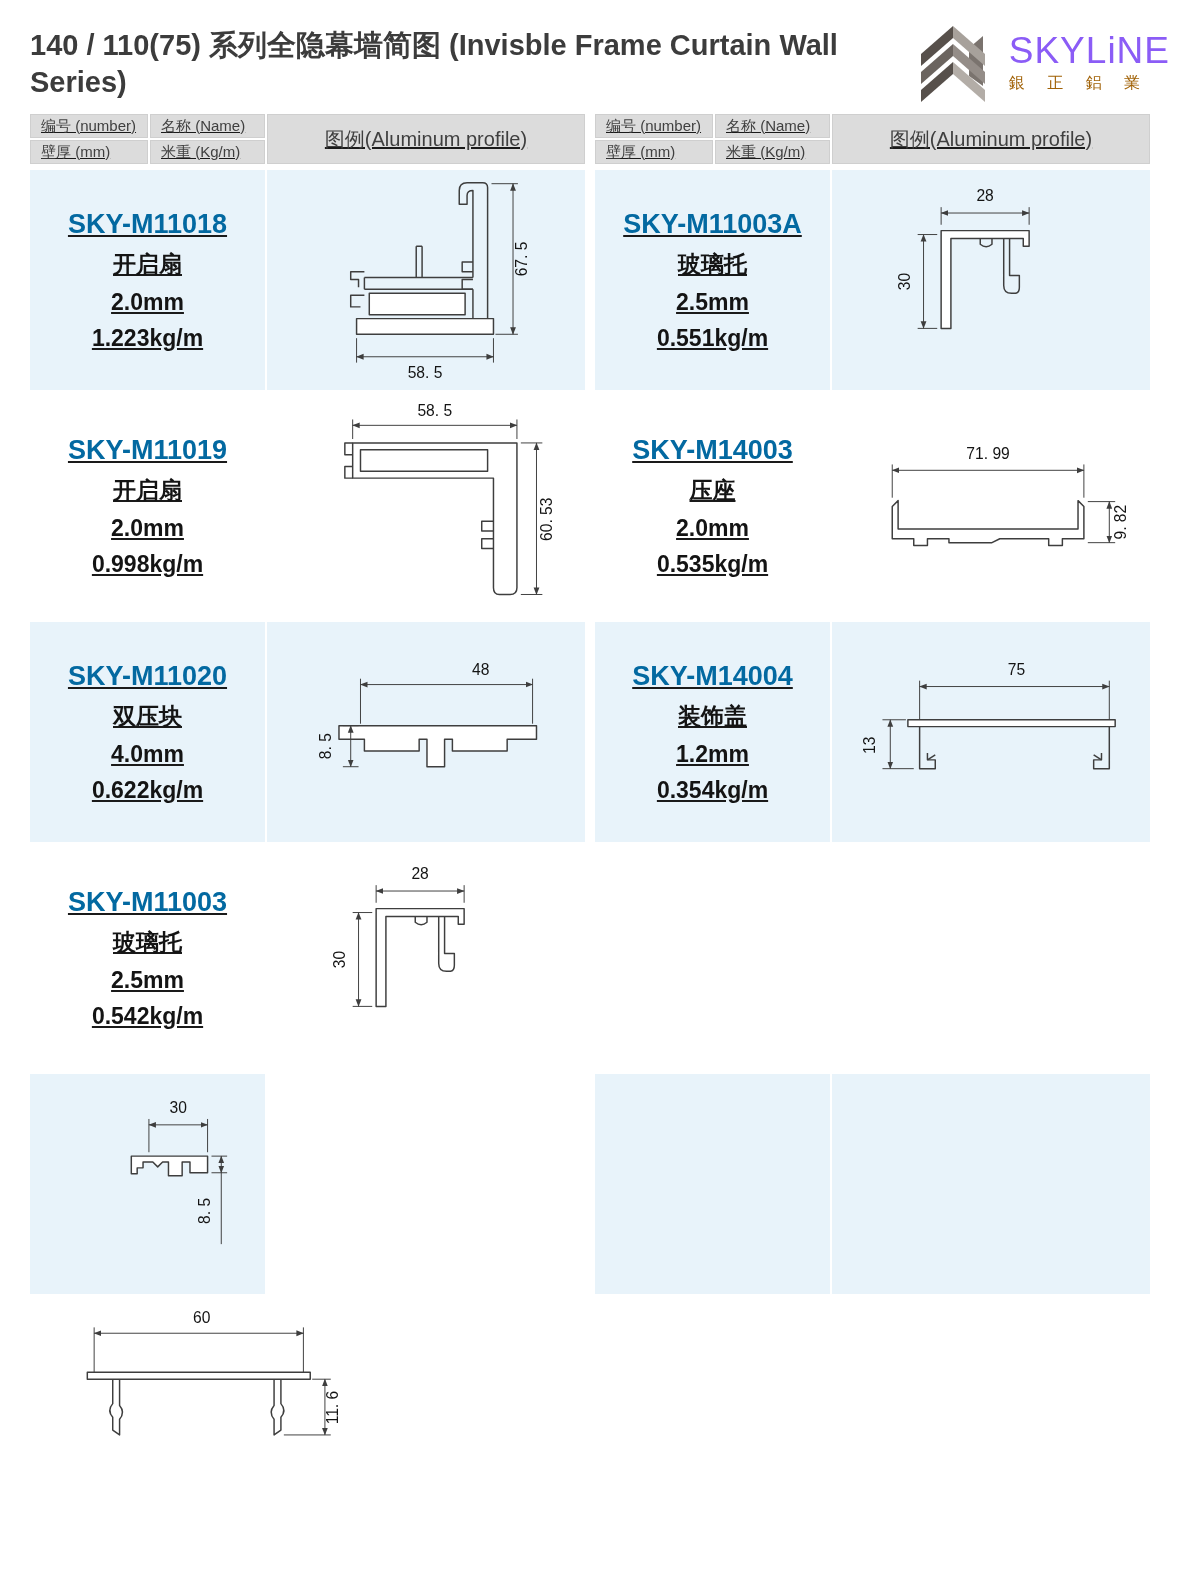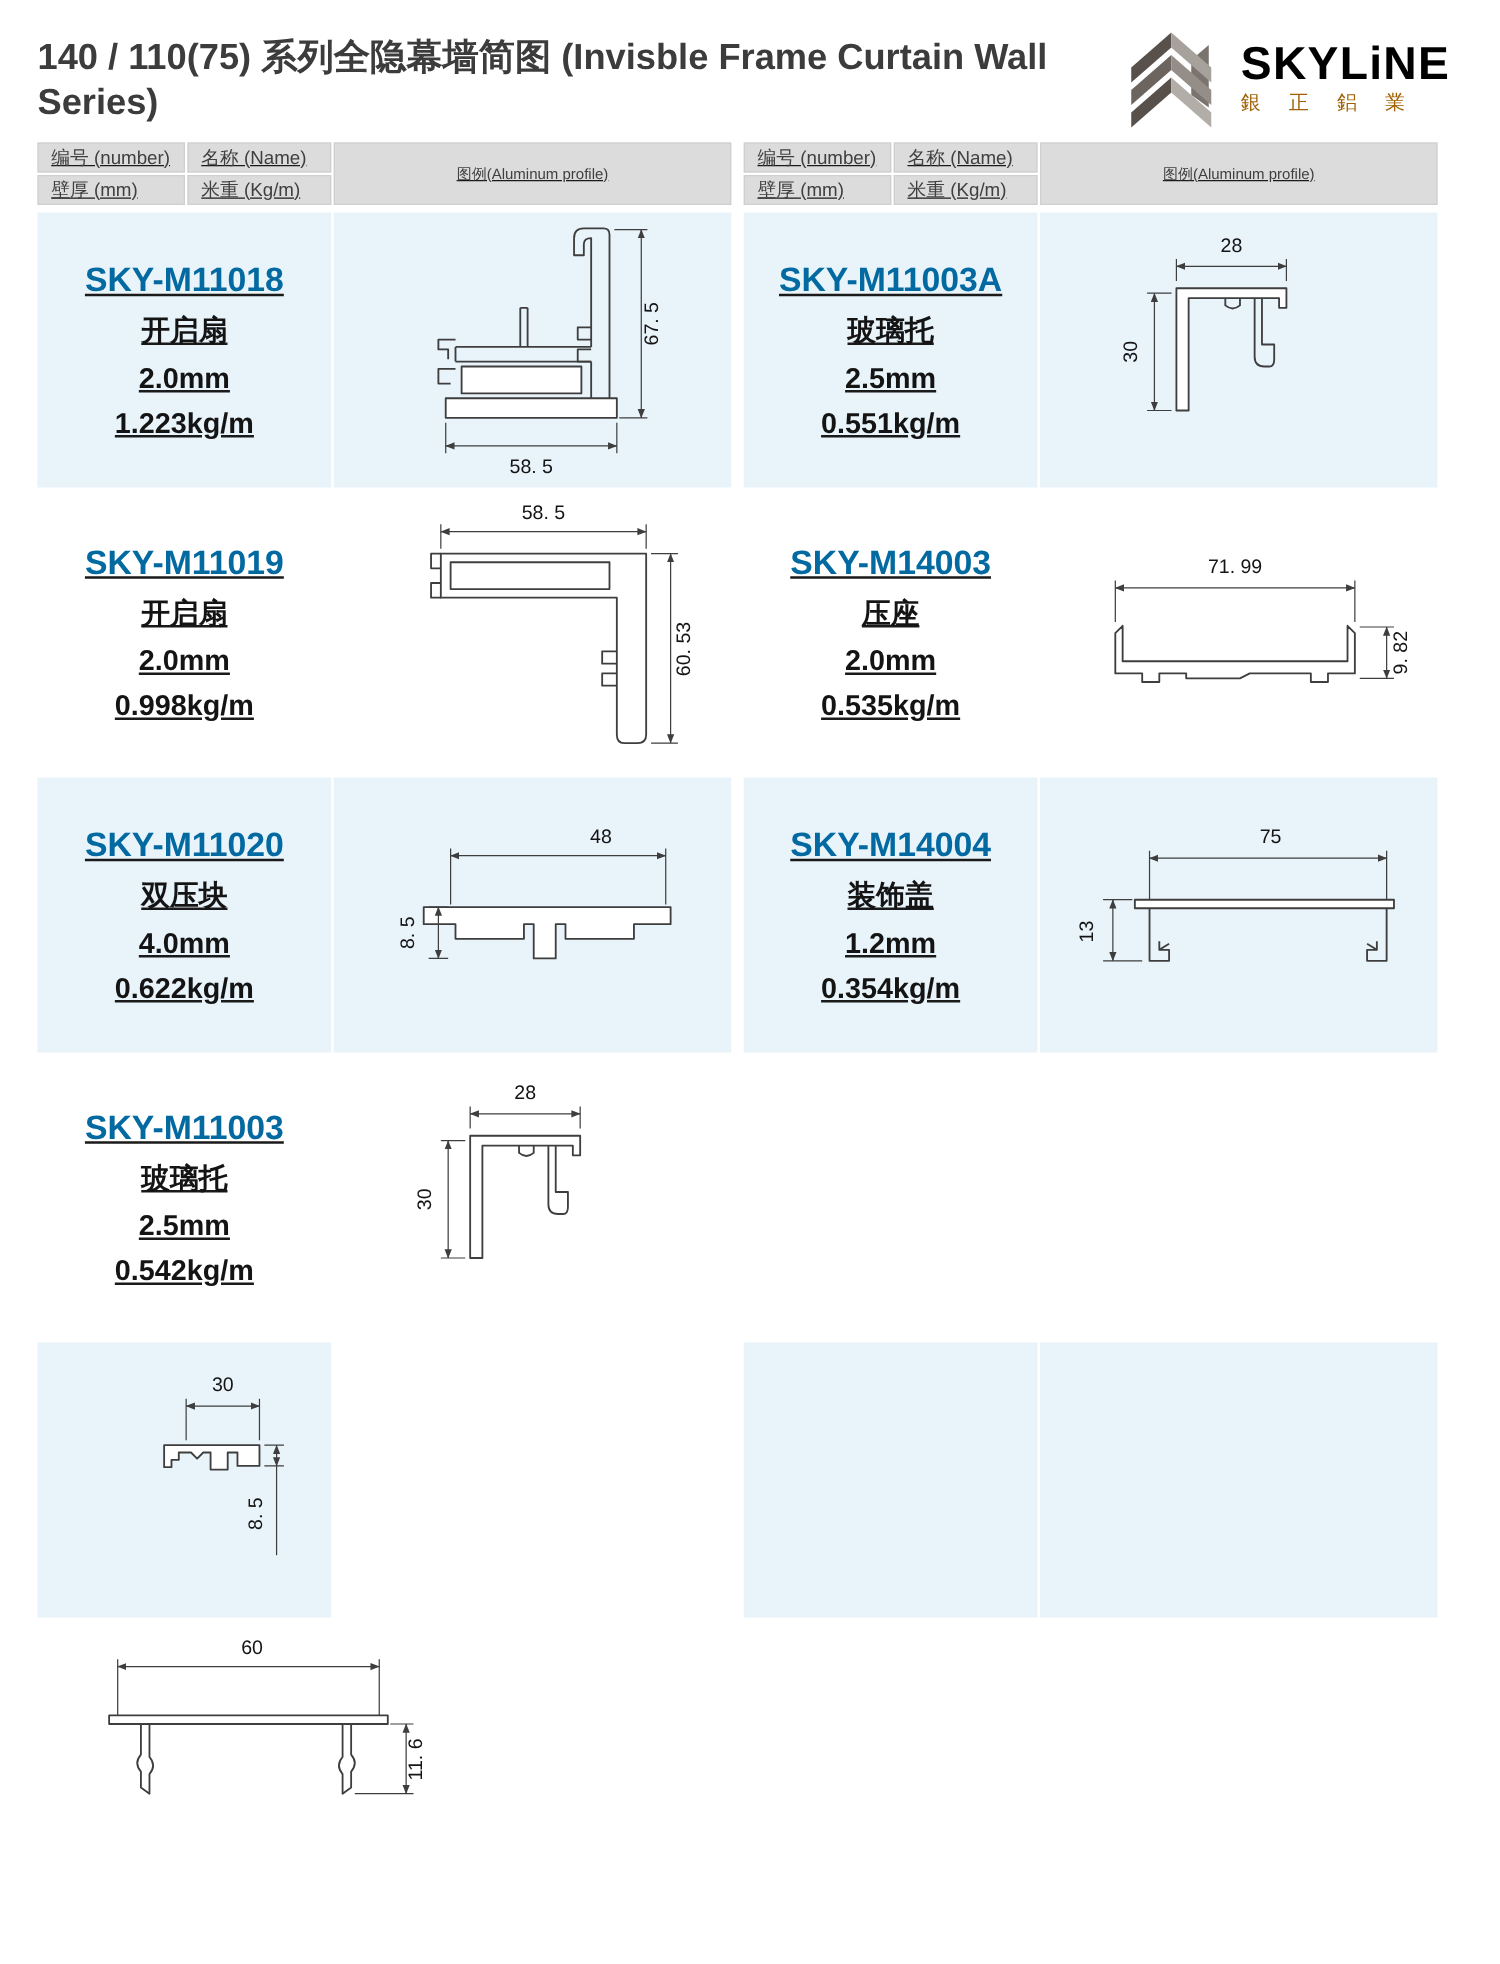--- a/index.html
+++ b/index.html
@@ -2,44 +2,44 @@
 <html><head>
 <meta charset="utf-8">
 <style>
   * { margin:0; padding:0; box-sizing:border-box; }
   html,body { background:#ffffff; }
   body {
     width:1200px; height:1571px;
     font-family:"Liberation Sans","DejaVu Sans",sans-serif;
     color:#1a1a1a; position:relative; overflow:hidden;
   }
-  .page { padding:14px 40px 0 30px; }
+  .page { padding:14px 30px 0 30px; }
 
   
   .masthead { height:96px; display:flex; justify-content:space-between; align-items:center; }
   .doc-title { font-size:29px; font-weight:600; color:#3c3c3c; letter-spacing:0; }
   .logo { display:flex; align-items:center; gap:10px; }
   .logo-text { display:flex; flex-direction:column; line-height:1.05; }
-  .logo-brand { font-size:37px; font-weight:700; color:#000000; letter-spacing:1px; }
+  .logo-brand { font-size:37px; font-weight:400; color:#8b5cf6; letter-spacing:1px; }
   .logo-cn { font-size:16px; color:#a16207; letter-spacing:9px; margin-top:4px; white-space:nowrap; }
 
   
   .tables { display:flex; gap:10px; margin-top:4px;text-decoration:underline; }
   .half { width:555px; }
 
   .thead {
     display:grid; grid-template-columns:118px 115px 318px;
     grid-template-rows:24px 24px; gap:2px;
   }
   .th {
     background:#dcdcdc; color:#3f3f3f; font-size:15px;
     display:flex; align-items:center; padding-left:10px;
     border:1px solid #cfcfcf;
   }
-  .th.legend { grid-column:3; grid-row:1/3; justify-content:center; padding-left:0; font-size:12px; }
+  .th.legend { grid-column:3; grid-row:1/3; justify-content:center; padding-left:0; font-size:20px; }
 
   .rows { margin-top:6px; display:flex; flex-direction:column; gap:6px; }
   .row { display:grid; grid-template-columns:235px 318px; gap:2px; height:220px; }
   .cell { height:100%; }
   .cell.blue { background:#e8f3fa; }
   .label-cell { display:flex; flex-direction:column; align-items:center; justify-content:center; gap:9px; text-align:center; }
   .p-code { font-size:27px; font-weight:700; color:#0369a1; }
   .p-line { font-size:23px; font-weight:600; color:#141414;text-align:right; }
   .draw-cell svg { width:318px; height:220px; display:block; }
 

